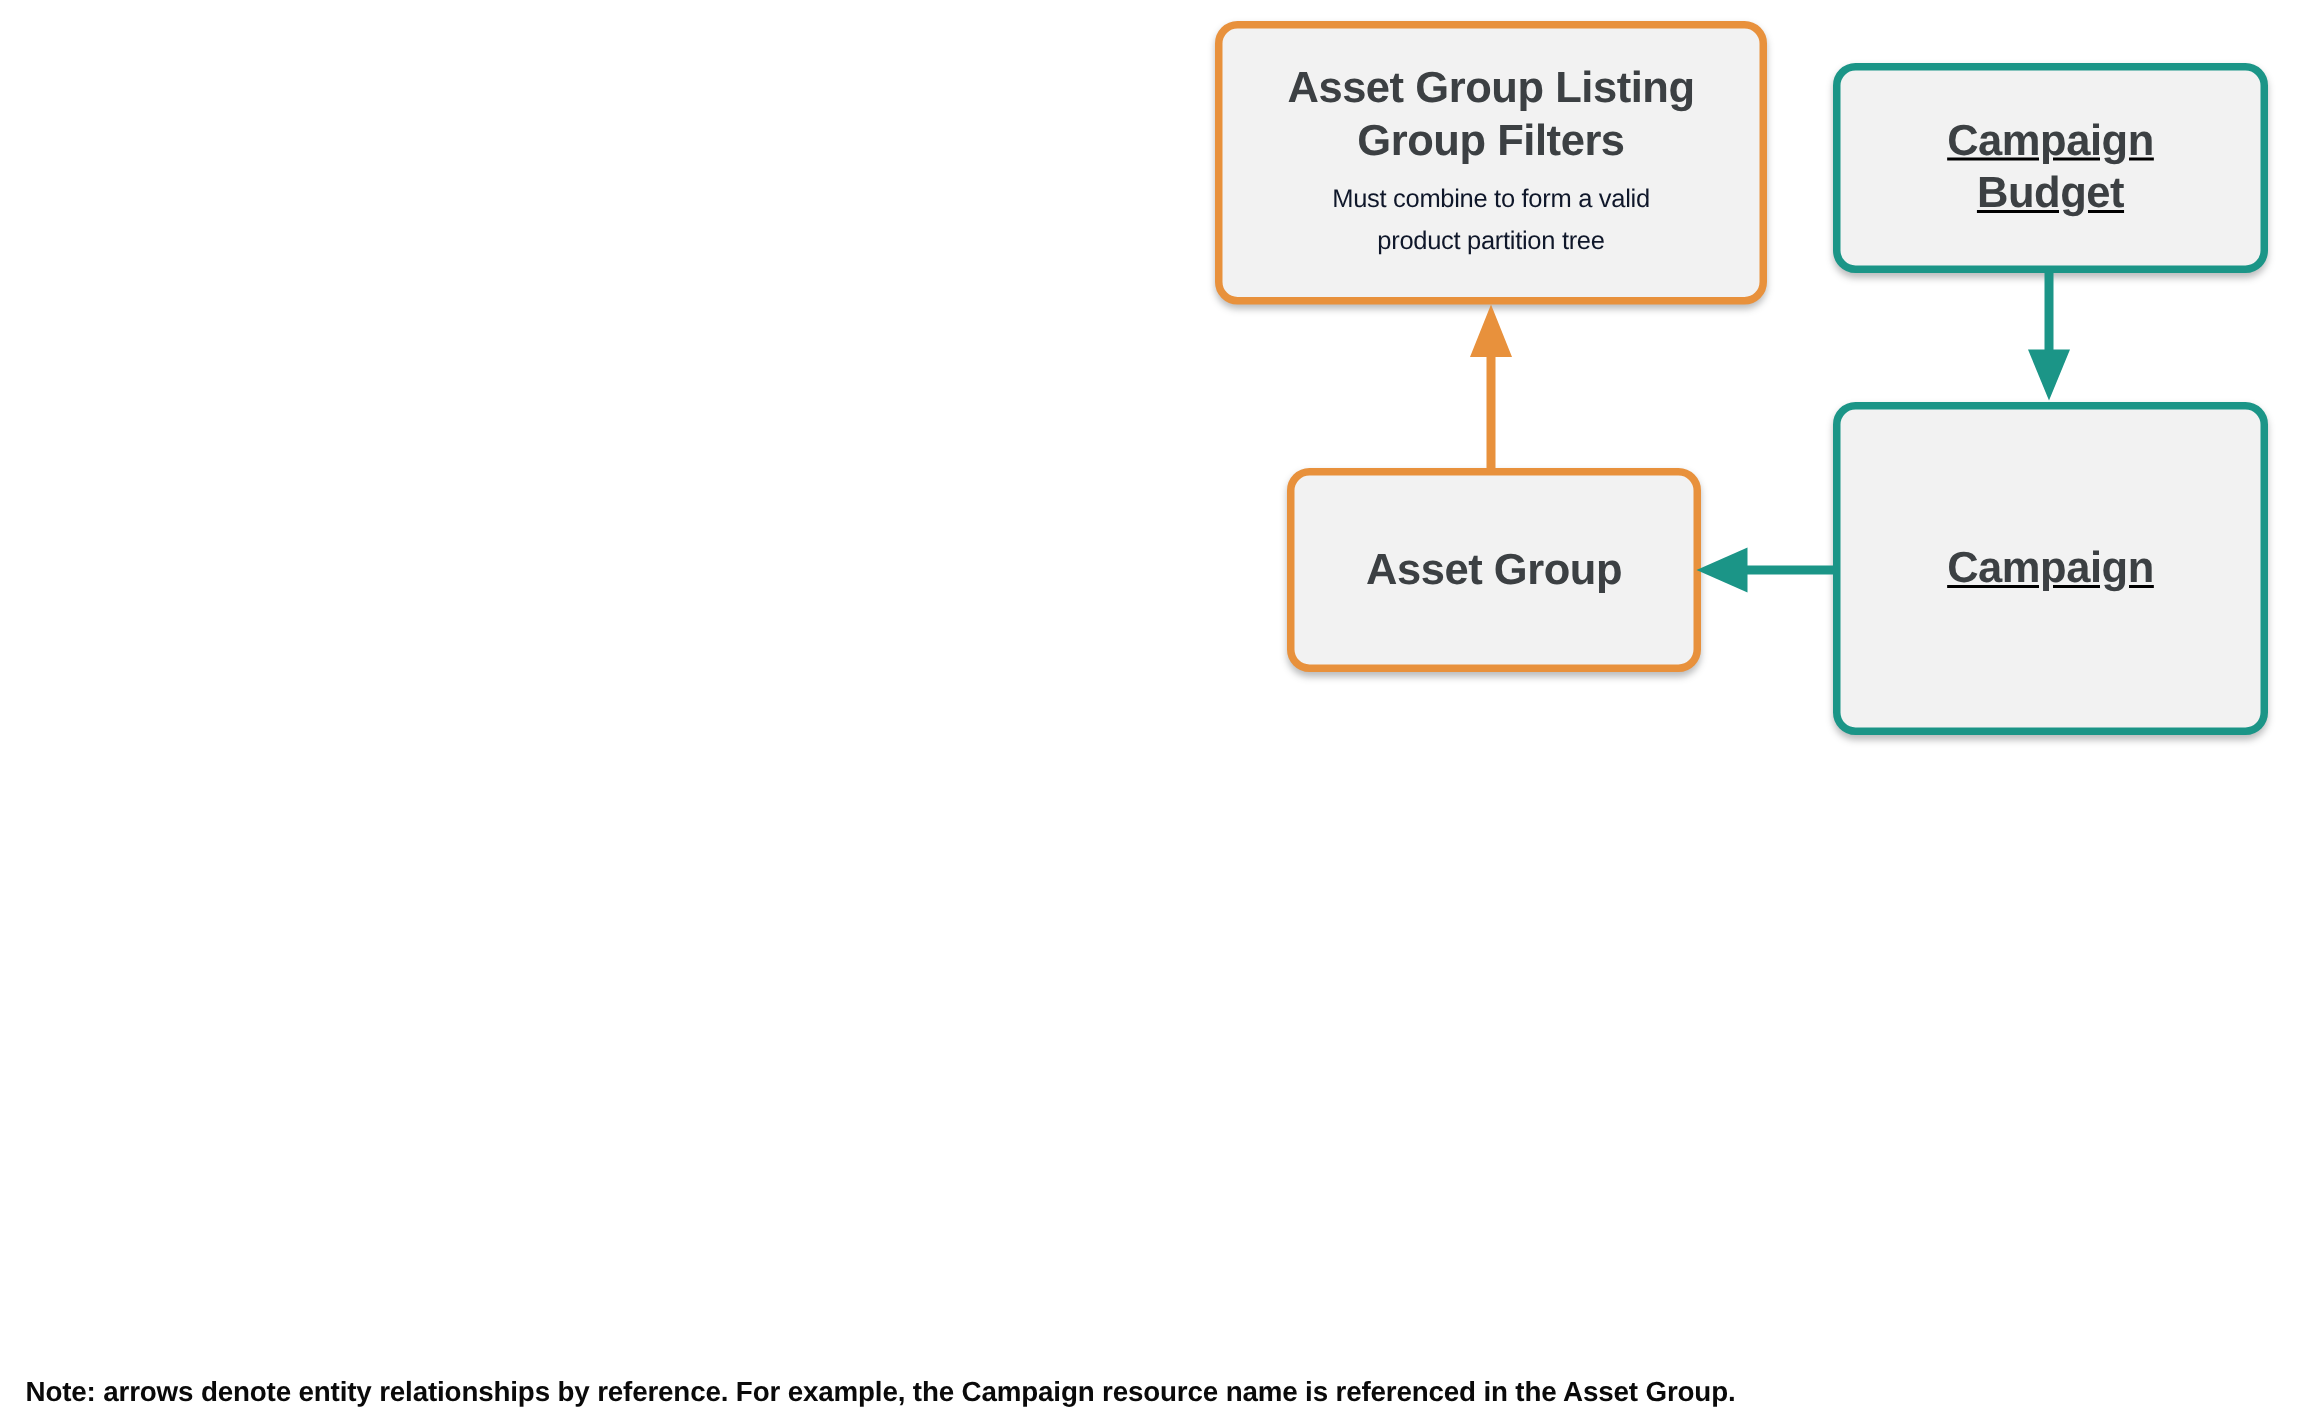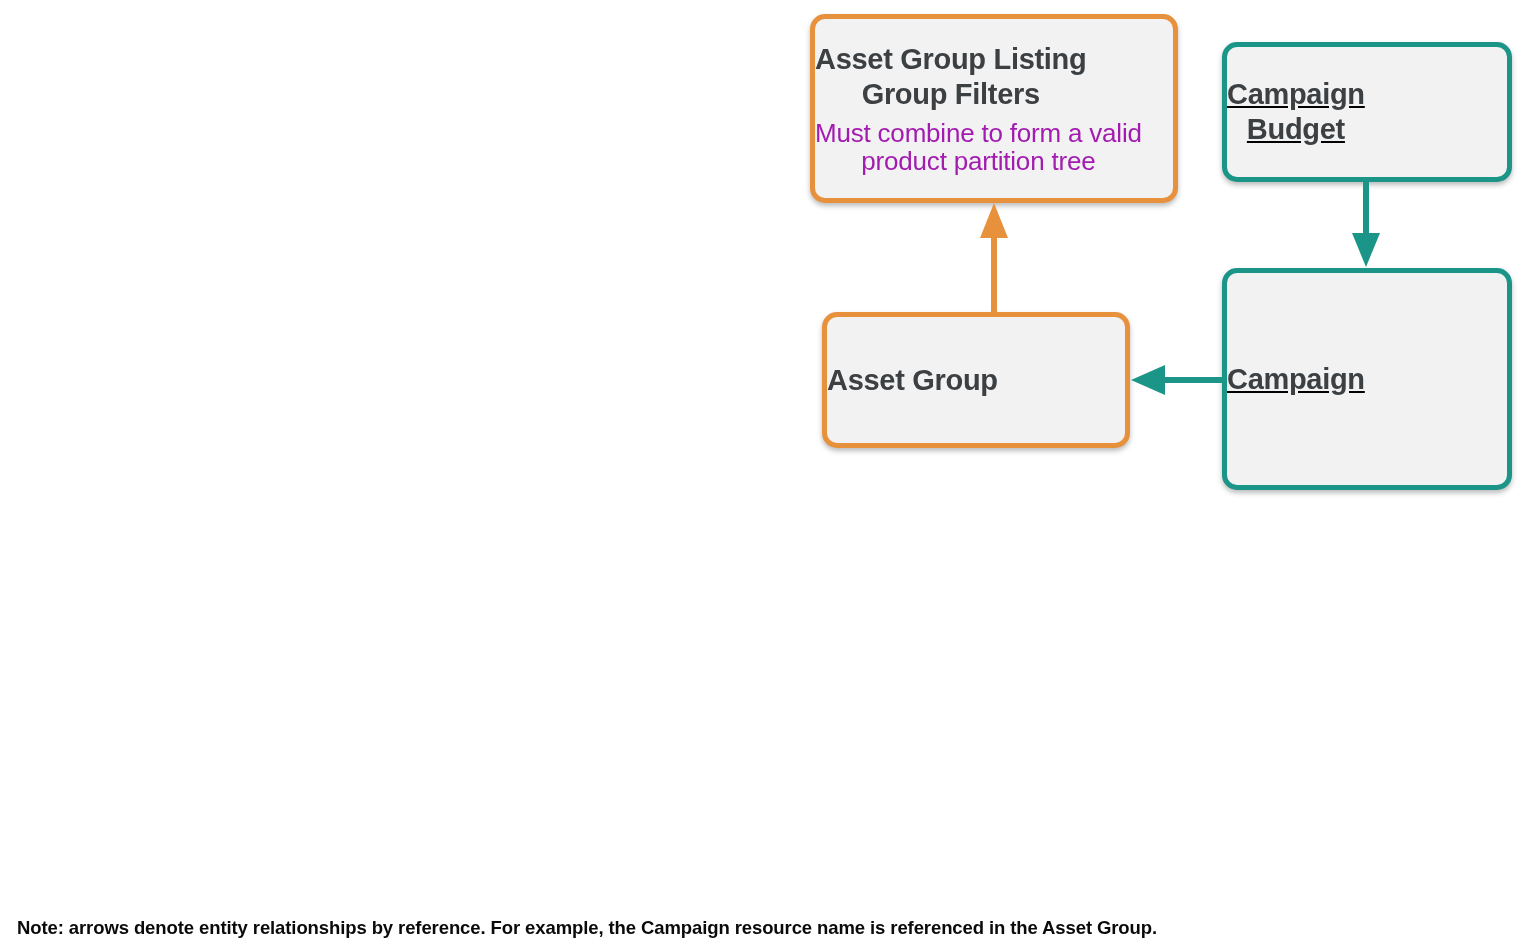--- a/index.html
+++ b/index.html
@@ -18,47 +18,47 @@
   
   .node {
     position: absolute;
     box-sizing: border-box;
     background: #F2F2F2;
     border: 5px solid;
     border-radius: 15px;
     box-shadow: 0 3px 5px rgba(60, 64, 67, 0.35);
     display: flex;
     flex-direction: column;
-    align-items: flex-start;
+    align-items: center;
     justify-content: center;
     text-align: center;
   }
   .node.orange { border-color: #E8913C; }
   .node.teal   { border-color: #1B9587; text-decoration: underline; }
 
   .node-title {
     color: #3C4043;
     font-weight: bold;
     font-size: 29px;
     line-height: 35px;
     white-space: pre-line;
     letter-spacing: -0.3px;
   }
   .node-subtitle {
-    color: #a21caf;
-    font-size: 26px;
+    color: #0f172a;
+    font-size: 17px;
     line-height: 28px;
     white-space: pre-line;
     margin-top: 7px;
     letter-spacing: -0.2px;
   }
 
   #node-aglgf          { left: 810px;  top: 14px;  width: 368px; height: 189px; }
   #node-campaign-budget{ left: 1222px; top: 42px;  width: 290px; height: 140px; }
-  #node-asset-group    { left: 822px;  top: 312px; width: 308px; height: 136px; }
+  #node-asset-group    { left: 858px;  top: 312px; width: 276px; height: 136px; }
   #node-campaign       { left: 1222px; top: 268px; width: 290px; height: 222px; }
 
   
   .arrow-line { position: absolute; }
   .arrow-head { position: absolute; width: 0; height: 0; }
 
   .orange-bg { background: #E8913C; }
   .teal-bg   { background: #1B9587; }
 
   

